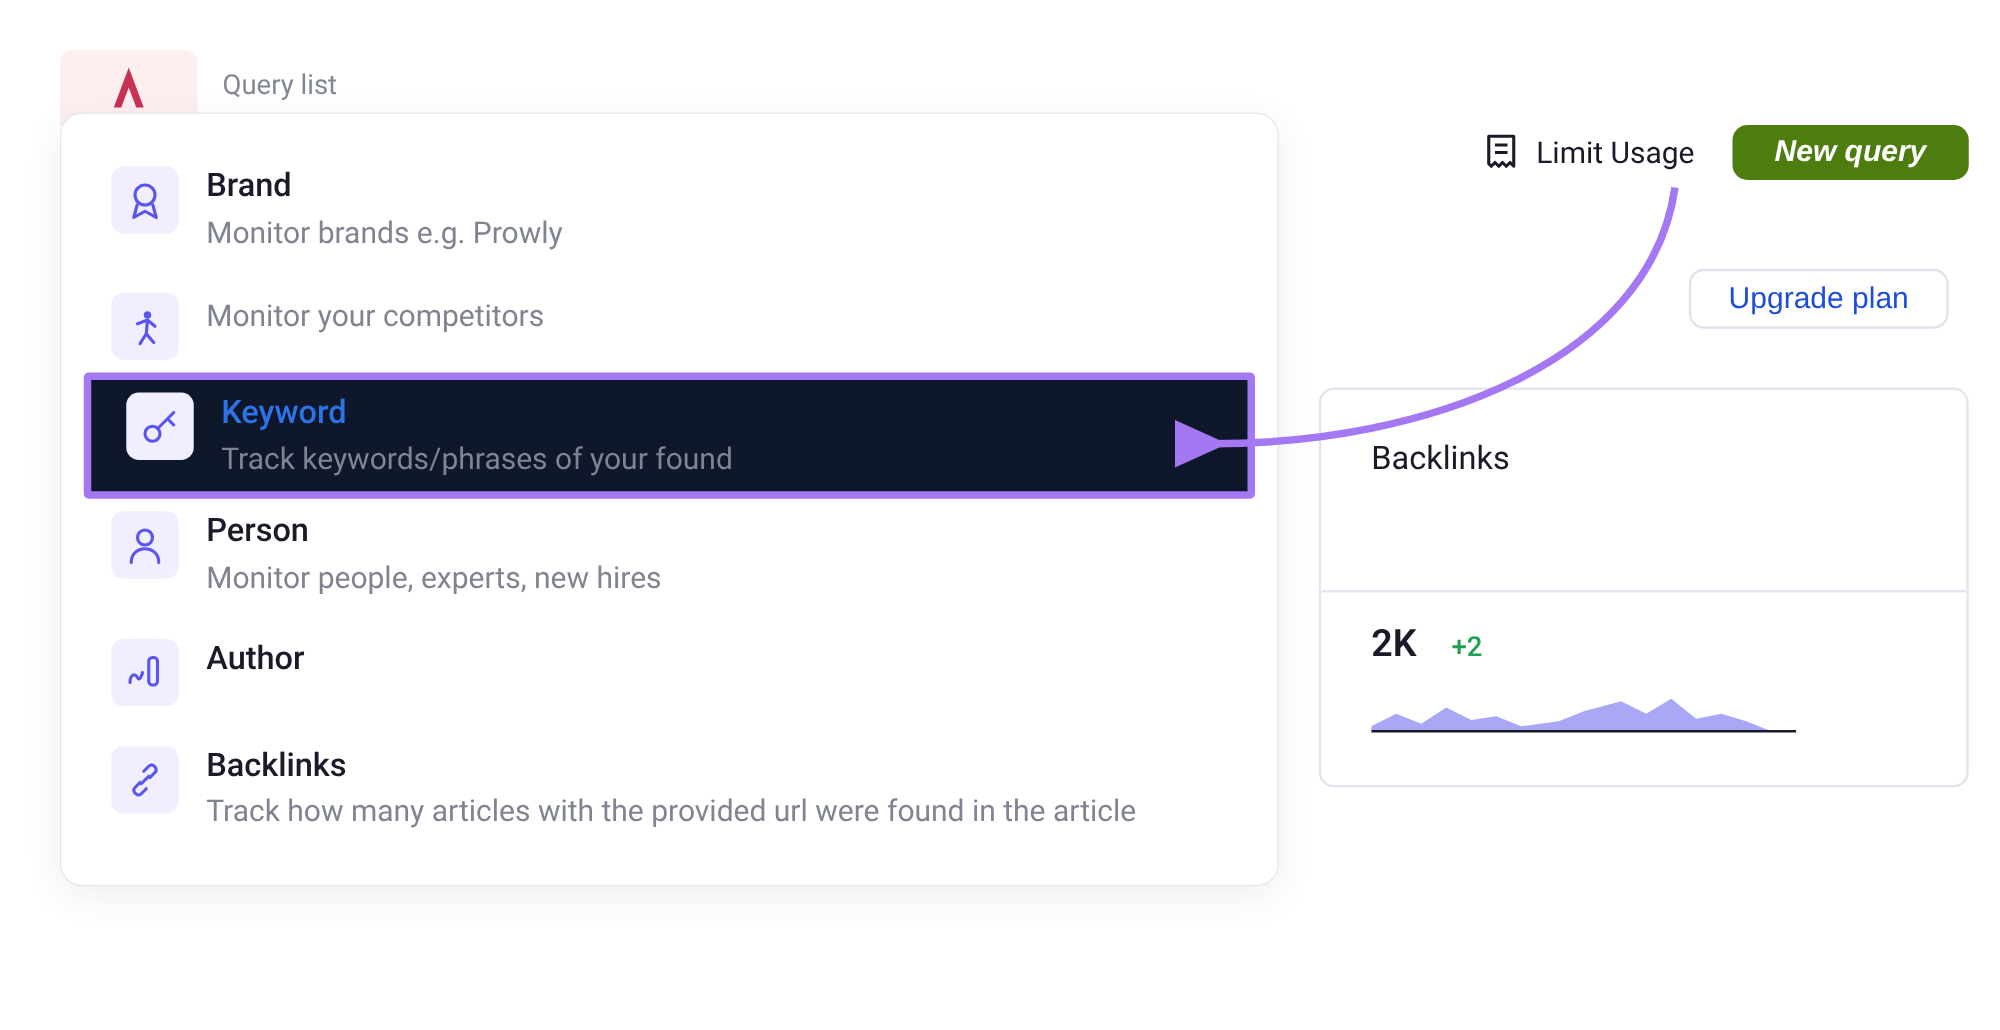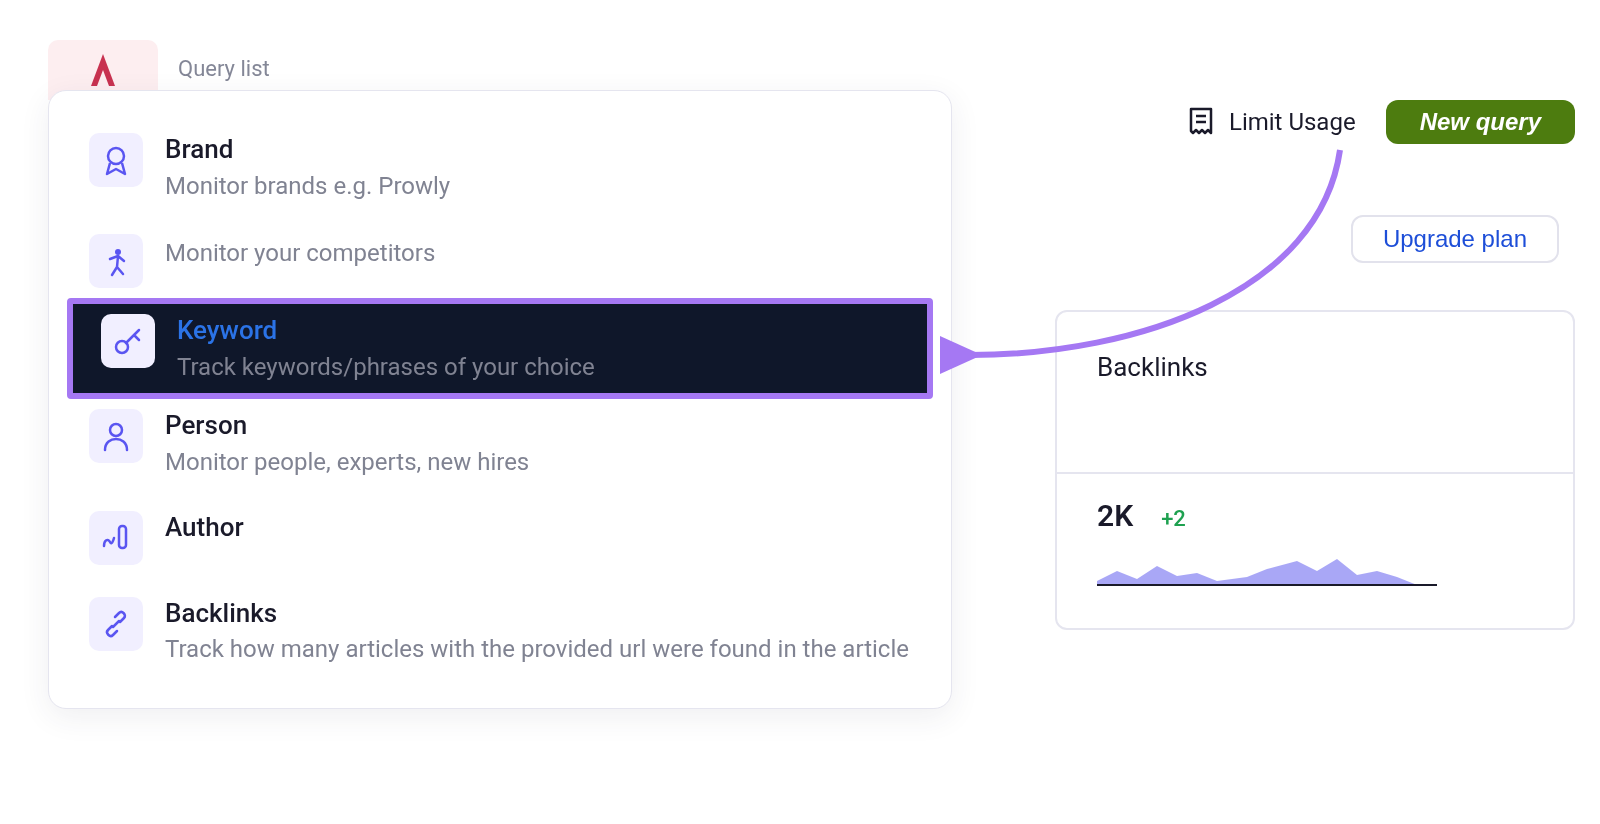--- a/index.html
+++ b/index.html
@@ -31,21 +31,21 @@
       position: absolute;
       left: 178px;
       top: 56px;
       font-size: 22px;
       color: #848797;
     }
     .dropdown-panel {
       position: absolute;
       left: 48px;
       top: 90px;
-      width: 904px;
+      width: 975px;
       background: #fff;
       border: 1px solid #e5e5ef;
       border-radius: 18px;
       box-shadow: 0 8px 30px rgba(50,50,80,0.08);
       padding: 26px 0 26px 0;
     }
     .option-row {
       display: flex;
       align-items: flex-start;
       padding: 16px 40px 16px 40px;
@@ -207,21 +207,21 @@
 
   <div class="option-row selected">
     <div class="icon-box">
       <svg width="32" height="32" viewBox="0 0 32 32">
           <circle cx="10" cy="22" r="6" fill="none" stroke="#5a55f1" stroke-width="2.5"></circle>
           <path d="M14 18 L27 5 M22 10 L27 15" fill="none" stroke="#5a55f1" stroke-width="2.5" stroke-linecap="round"></path>
         </svg>
     </div>
     <div class="option-text">
       <div class="title link">Keyword</div>
-      <div class="desc">Track keywords/phrases of your choice</div>
+      <div class="desc">Track keywords/phrases of your found</div>
     </div>
   </div>
 
   <div class="option-row">
     <div class="icon-box">
       <svg width="32" height="32" viewBox="0 0 32 32">
           <circle cx="16" cy="10" r="6" fill="none" stroke="#5a55f1" stroke-width="2.5"></circle>
           <path d="M5 30 C5 22 11 19 16 19 C21 19 27 22 27 30" fill="none" stroke="#5a55f1" stroke-width="2.5" stroke-linecap="round"></path>
         </svg>
     </div>

